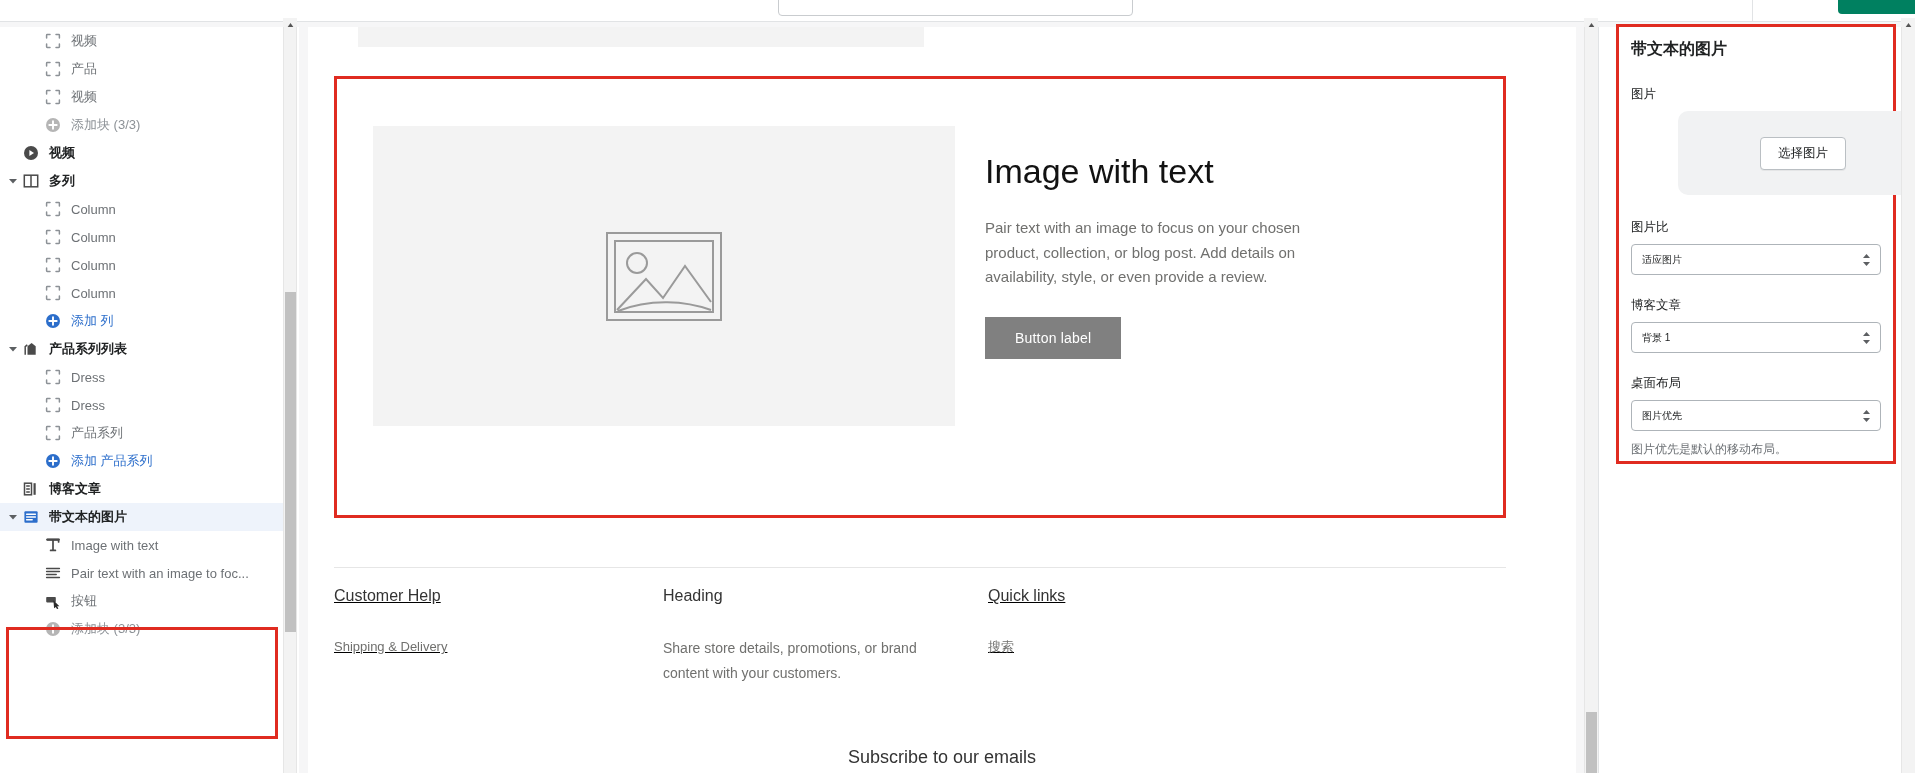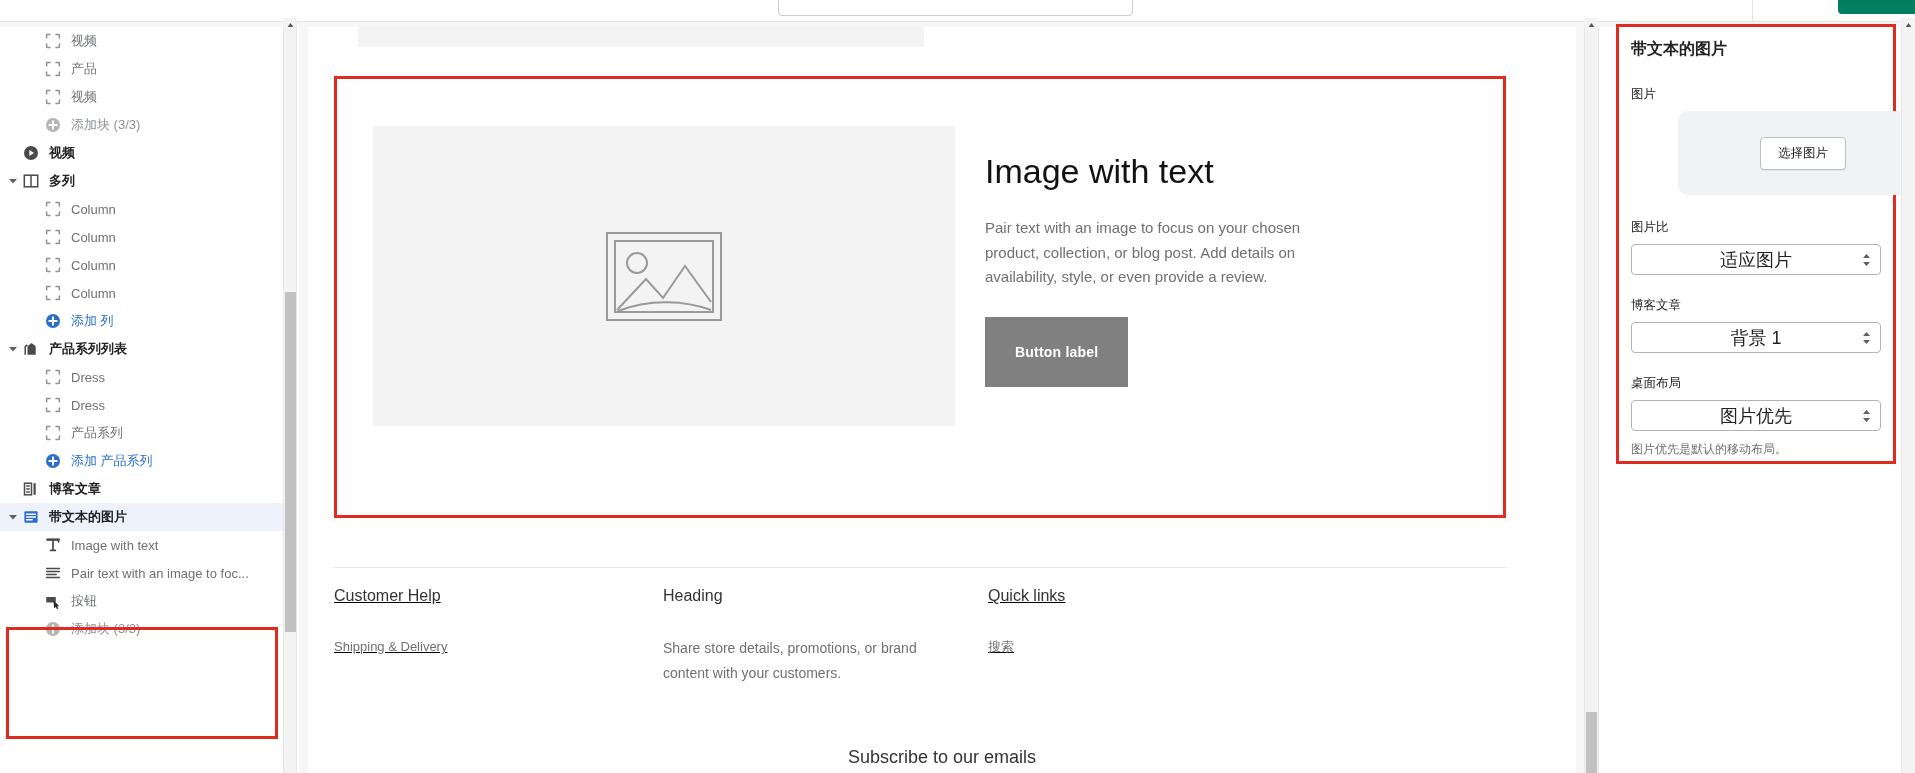--- a/index.html
+++ b/index.html
@@ -91,21 +91,21 @@
   .iwt-text { position:absolute; left:648px; top:74px; width:480px; }
   .iwt-title {
     font-size:34px; font-weight:400; color:#121212; letter-spacing:0px;
     line-height:1.1; margin-bottom:26px;
   }
   .iwt-body {
     font-size:15px; color:#70706e; line-height:1.62; margin-bottom:28px; max-width:365px;
   }
   .iwt-btn {
     display:inline-block; background:#808080; color:#fff;
-    font-size:14px; font-weight:700; padding:27px 30px; letter-spacing:0.2px;
+    font-size:14px; font-weight:400; padding:13px 30px; letter-spacing:0.2px;
   }
 
   
   .pv-footer-sep { position:absolute; left:26px; top:540px; width:1172px; height:1px; background:#e6e6e6; }
   .pv-footer { position:absolute; left:0; top:560px; width:1268px; height:200px; }
   .ft-col { position:absolute; top:0; }
   .ft-h {
     font-size:16px; color:#333333; font-weight:400; margin-bottom:31px; white-space:nowrap;
   }
   .ft-item { font-size:13px; color:#70706e; line-height:1.75; }
@@ -146,21 +146,21 @@
   }
   .rp-choose-btn {
     background:#fff; border:1px solid #babfc3; border-radius:4px;
     box-shadow:0 1px 0 rgba(0,0,0,0.05);
     font-size:12.5px; color:#202223; padding:7px 17px; cursor:pointer;
     font-family:"Liberation Sans", sans-serif;
   }
   .rp-select {
     position:relative; width:250px; height:31px; border:1px solid #aeb4b9;
     border-radius:4px; background:#fff; display:flex; align-items:center;
-    padding:0 10px; font-size:18px; color:#202223; margin-bottom:22px;justify-content:center;
+    padding:0 10px; font-size:10px; color:#202223; margin-bottom:22px;
   }
   .rp-select .stepper {
     position:absolute; right:9px; top:50%; transform:translateY(-50%);
     display:flex; flex-direction:column; align-items:center; line-height:0;
   }
   .rp-help { font-size:12px; color:#6d7175; margin-top:-12px; }
 
   
   .rp-scrollbar {
     position:absolute; left:1901px; top:27px; width:14px; height:746px;

